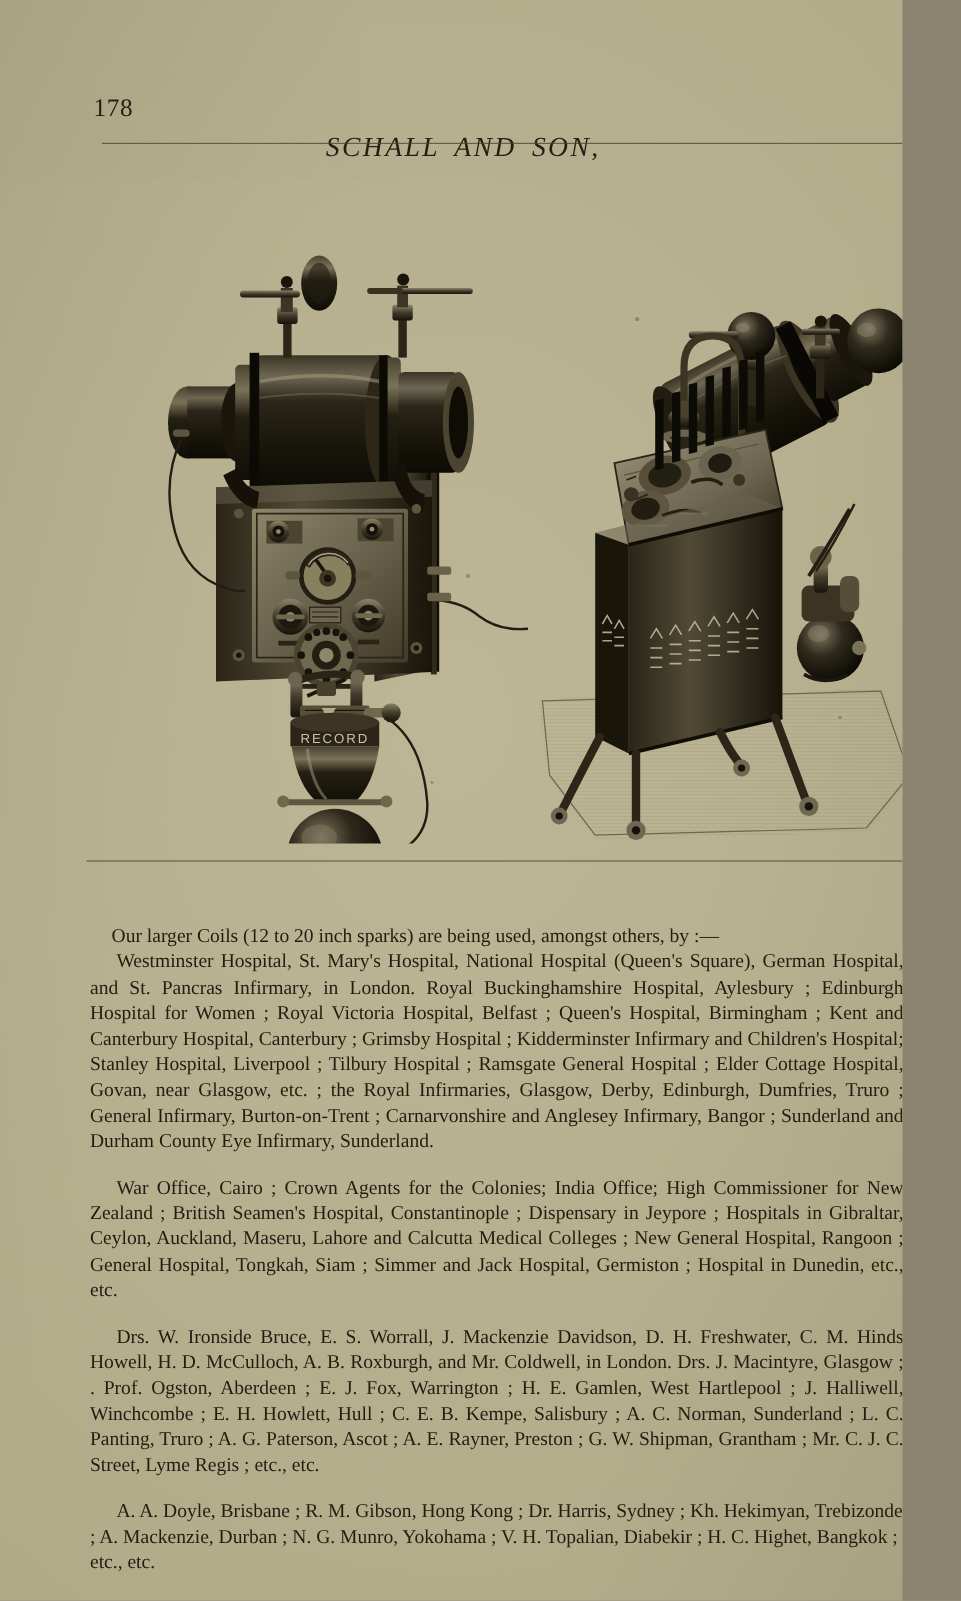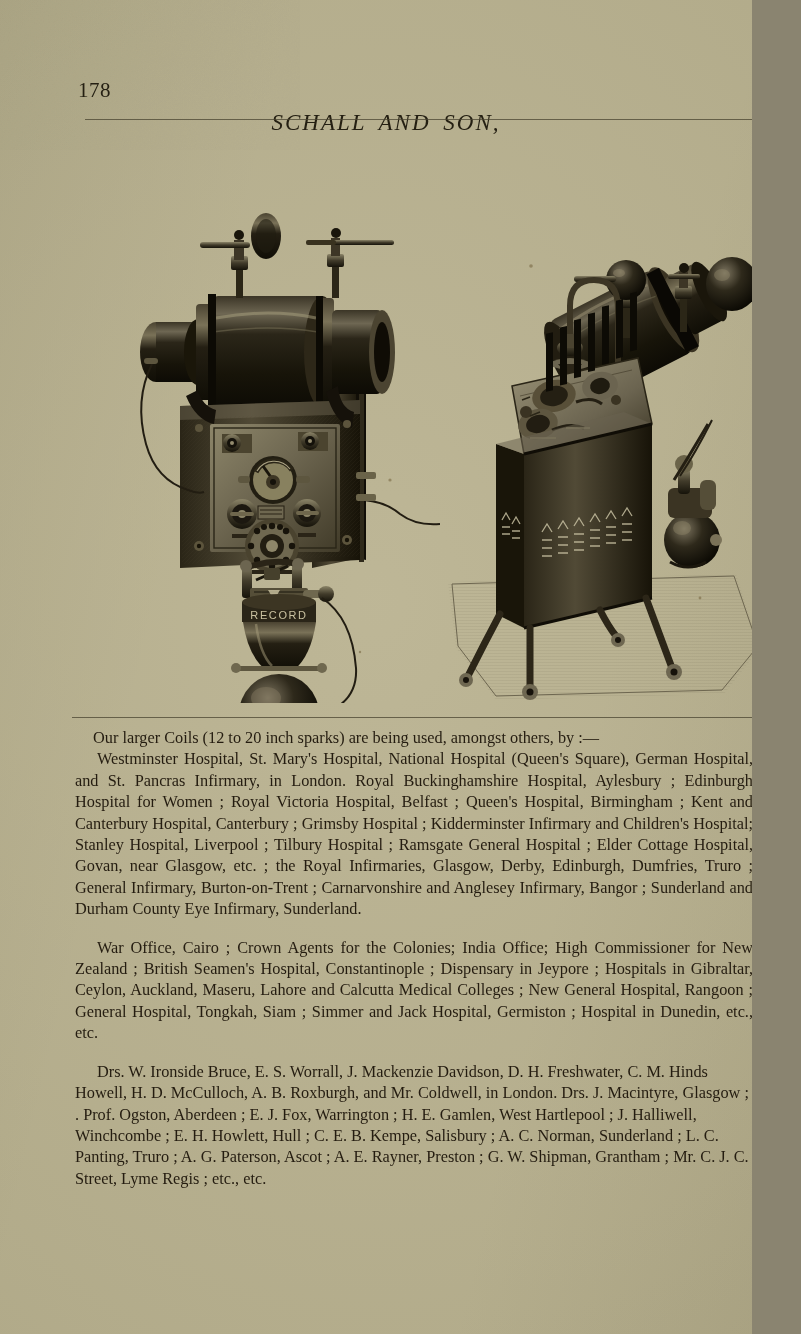--- a/index.html
+++ b/index.html
@@ -86,21 +86,21 @@
     color: #241c10;
     font-size: 16.3px;
     line-height: 21.4px;
     text-align: justify;
     text-justify: inter-word;
   }
   .body p {
     margin: 0 0 0 0;
     text-indent: 22px;
   }
-  .body p.lead { text-indent: 18px; }
+  .body p.lead { text-indent: 18px; margin-top: 42px; }
   .body p.gap { margin-top: 17px; }
   .body p:last-child { text-align: left; }
 </style>
 </head>
 <body>
 
 <div class="page">
 
   <svg class="paper-grain" xmlns="http://www.w3.org/2000/svg">
     <defs>
@@ -485,15 +485,16 @@
     </svg>
   </div>
 
   <div class="rule rule-mid"></div>
 
   <div class="body">
     <p class="lead">Our larger Coils (12 to 20 inch sparks) are being used, amongst others, by :—</p>
     <p>Westminster Hospital, St. Mary's Hospital, National Hospital (Queen's Square), German Hospital, and St. Pancras Infirmary, in London. Royal Buckinghamshire Hospital, Aylesbury ; Edinburgh Hospital for Women ; Royal Victoria Hospital, Belfast ; Queen's Hospital, Birmingham ; Kent and Canterbury Hospital, Canterbury ; Grimsby Hospital ; Kidderminster Infirmary and Children's Hospital; Stanley Hospital, Liverpool ; Tilbury Hospital ; Ramsgate General Hospital ; Elder Cottage Hospital, Govan, near Glasgow, etc. ; the Royal Infirmaries, Glasgow, Derby, Edinburgh, Dumfries, Truro ; General Infirmary, Burton-on-Trent ; Carnarvonshire and Anglesey Infirmary, Bangor ; Sunderland and Durham County Eye Infirmary, Sunderland.</p>
     <p class="gap">War Office, Cairo ; Crown Agents for the Colonies; India Office; High Commissioner for New Zealand ; British Seamen's Hospital, Constantinople ; Dispensary in Jeypore ; Hospitals in Gibraltar, Ceylon, Auckland, Maseru, Lahore and Calcutta Medical Colleges ; New General Hospital, Rangoon ; General Hospital, Tongkah, Siam ; Simmer and Jack Hospital, Germiston ; Hospital in Dunedin, etc., etc.</p>
     <p class="gap">Drs. W. Ironside Bruce, E. S. Worrall, J. Mackenzie Davidson, D. H. Freshwater, C. M. Hinds Howell, H. D. McCulloch, A. B. Roxburgh, and Mr. Coldwell, in London. Drs. J. Macintyre, Glasgow ; . Prof. Ogston, Aberdeen ; E. J. Fox, Warrington ; H. E. Gamlen, West Hartlepool ; J. Halliwell, Winchcombe ; E. H. Howlett, Hull ; C. E. B. Kempe, Salisbury ; A. C. Norman, Sunderland ; L. C. Panting, Truro ; A. G. Paterson, Ascot ; A. E. Rayner, Preston ; G. W. Shipman, Grantham ; Mr. C. J. C. Street, Lyme Regis ; etc., etc.</p>
+    <p class="gap">A. A. Doyle, Brisbane ; R. M. Gibson, Hong Kong ; Dr. Harris, Sydney ; Kh. Hekimyan, Trebizonde ; A. Mackenzie, Durban ; N. G. Munro, Yokohama ; V. H. Topalian, Diabekir ; H. C. Highet, Bangkok ; etc., etc.</p>
   </div>
 
 </div>
 
 </body></html>

